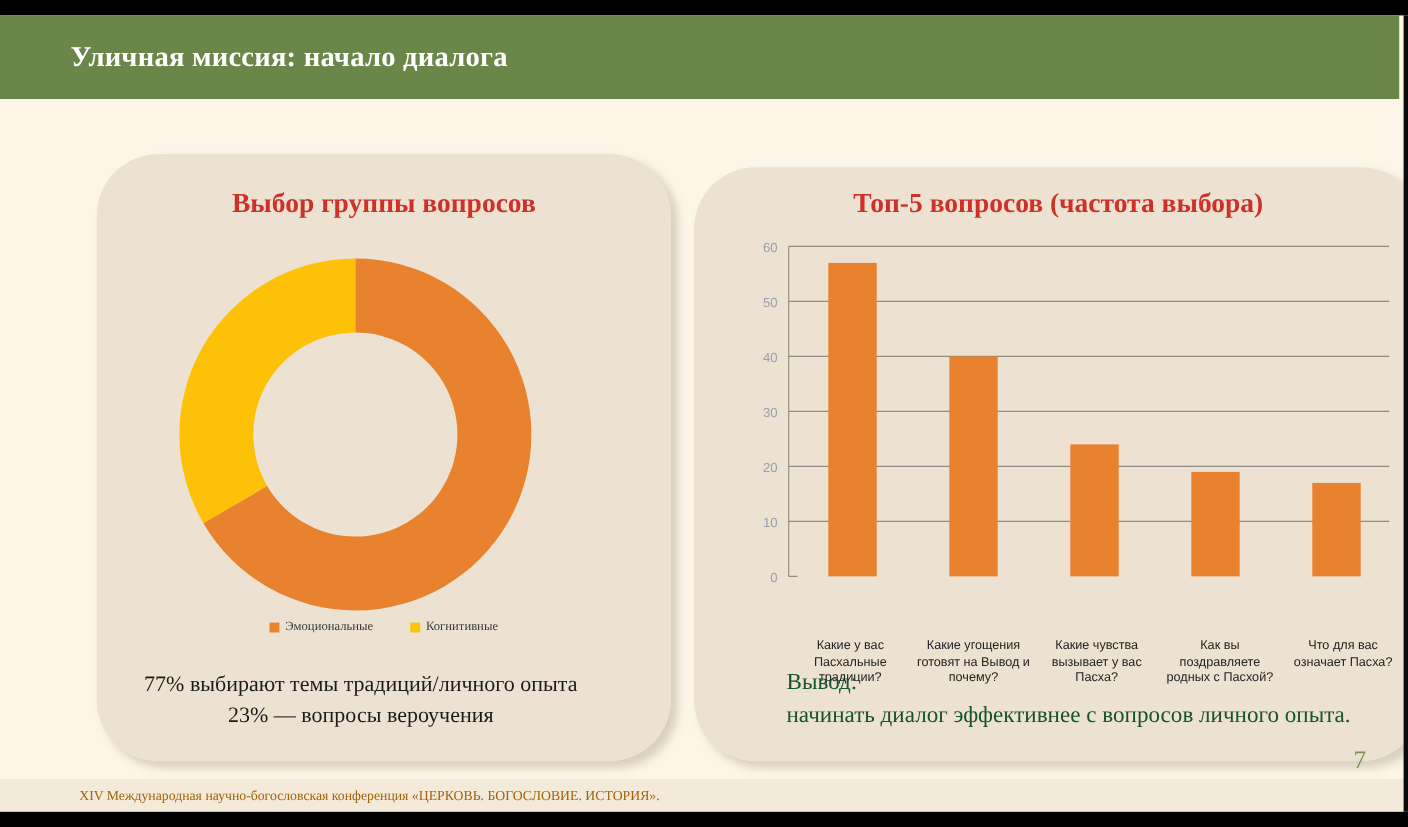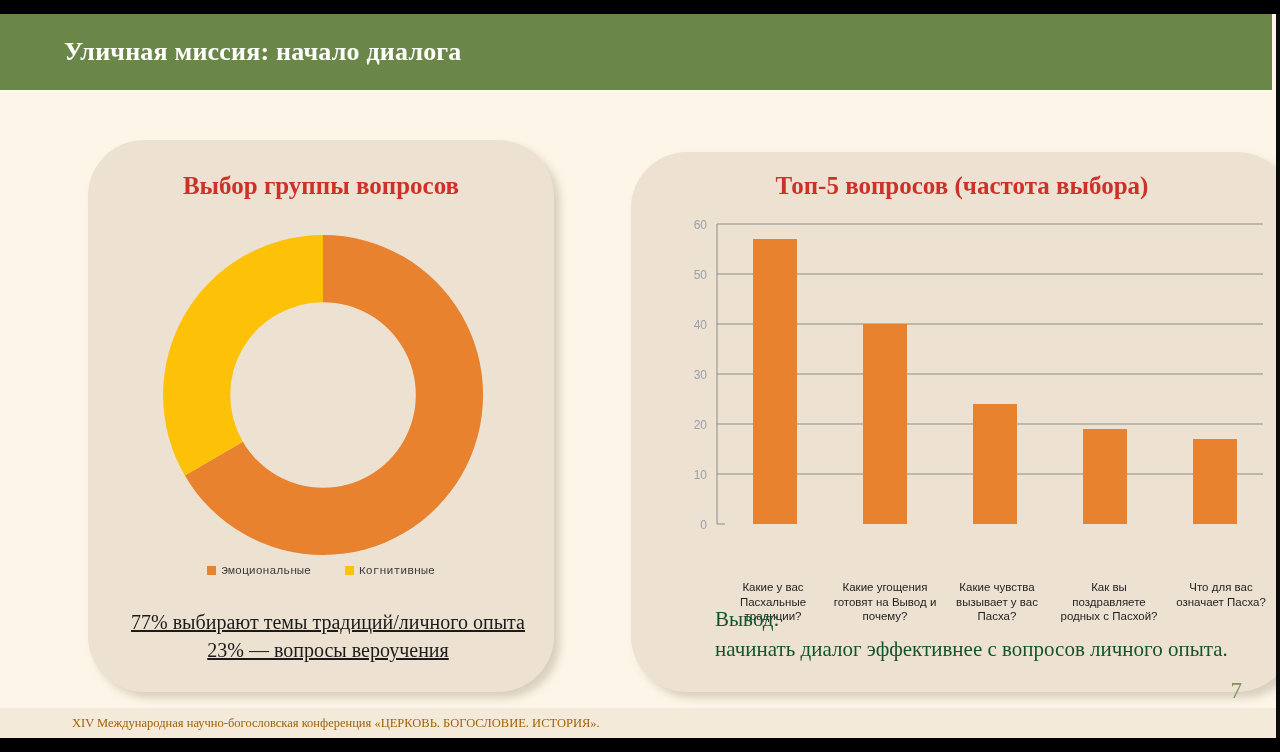--- a/index.html
+++ b/index.html
@@ -65,21 +65,21 @@
   
   .card {
     position: absolute;
     background: #EDE2D2;
     border-radius: 56px;
     box-shadow: 6px 6px 9px rgba(150,135,110,0.35);
   }
   .card-left {
     left: 88px;
     top: 140px;
-    width: 466px;
+    width: 522px;
     height: 552px;
   }
   .card-right {
     left: 596px;
     top: 152px;
     width: 662px;
     height: 540px;
     margin-left: 35px;
   }
   .card-title {
@@ -106,21 +106,21 @@
 
   .legend {
     position: absolute;
     left: 0;
     top: 424px;
     width: 100%;
     display: flex;
     justify-content: center;
     align-items: center;
     gap: 34px;
-    font-family: Liberation Mono, monospace;
+    font-family: Liberation Serif, serif;
     font-size: 11.5px;
     color: #3a3a3a;
   }
   .legend-item {
     display: flex;
     align-items: center;
     gap: 5px;
     white-space: nowrap;
   }
   .legend-swatch {
@@ -131,21 +131,20 @@
   .left-notes {
     position: absolute;
     left: 20px;
     top: 468px;
     width: 440px;
     font-family: "Liberation Serif", serif;
     font-size: 20px;
     color: #1b1b1b;
     line-height: 1.42;
     text-align: center;
-    text-decoration: underline;
   }
   .left-notes div { white-space: nowrap; }
 
   
   .chart-area {
     position: absolute;
     left: 24px;
     top: 62px;
     width: 620px;
     height: 418px;

